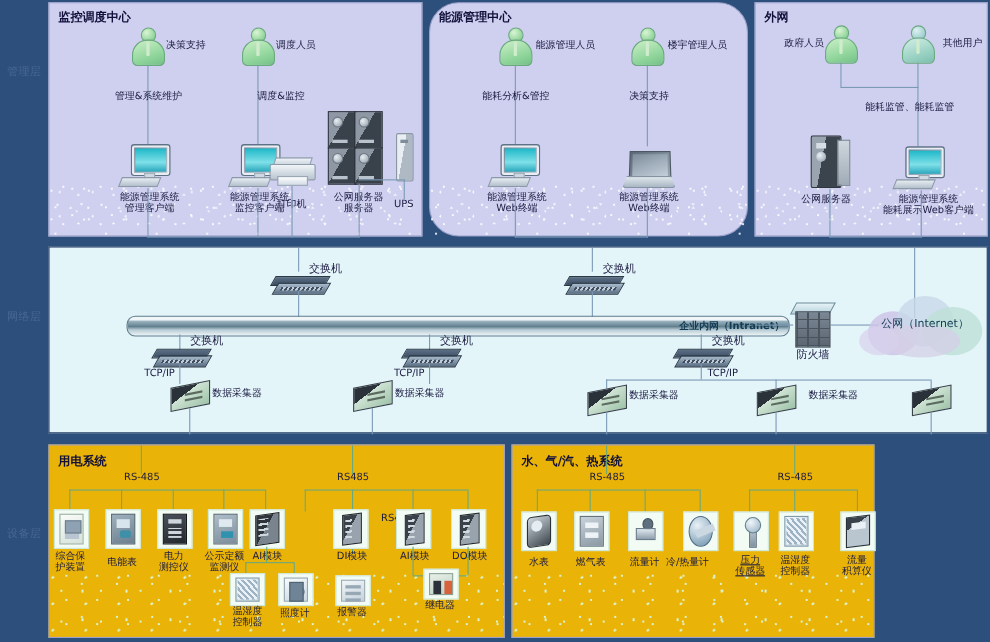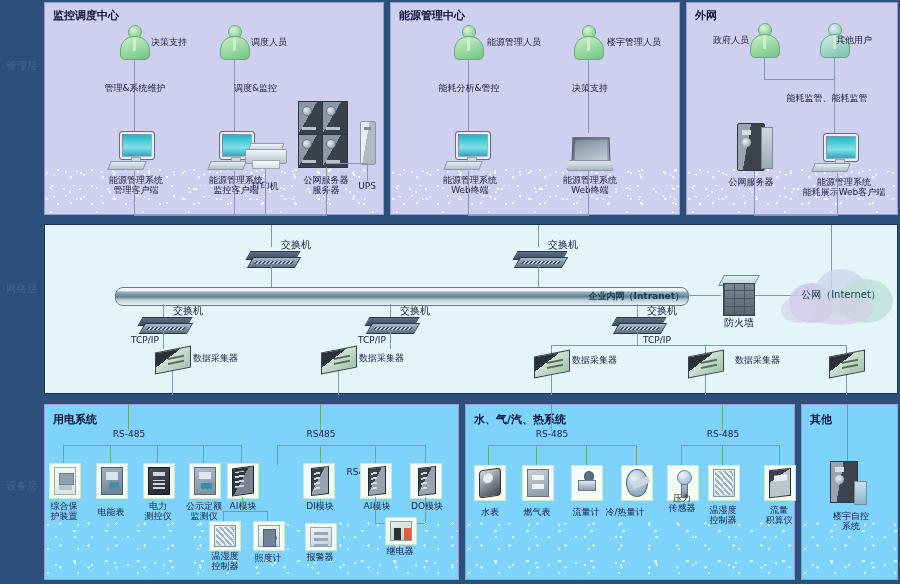--- a/index.html
+++ b/index.html
@@ -16,21 +16,21 @@
   .rail-lbl{
     position:absolute;left:4px;width:36px;text-align:center;
     font-size:10px;line-height:1.1;color:#5c7aa8;opacity:.55;
     letter-spacing:.5px;
   }
 
   
   .layer{position:absolute;border:1px solid #16325c;box-sizing:border-box;}
   .layer-top{background:#cfd0ef;}
   .layer-net{background:#e4f5fa;}
-  .layer-dev{background:#7dd3fc;}
+  .layer-dev{background:#eab308;}
 
   .panel{position:absolute;box-sizing:border-box;border:1px solid #9aa0c9;}
   .panel-title{position:absolute;font-size:11px;font-weight:bold;color:#10103a;}
 
   
   .speckle{
     position:absolute;left:0;right:0;bottom:0;height:46px;
     background:
       radial-gradient(circle at 6% 20%, #fff 0 1px, transparent 1px),
       radial-gradient(circle at 18% 60%, #fff 0 1px, transparent 1px),
@@ -209,20 +209,21 @@
   .cloud .c2{left:34px;top:8px;width:52px;height:46px;background:#c8d8e8;opacity:.8;}
   .cloud .c3{left:58px;top:18px;width:54px;height:44px;background:#bfe0d8;opacity:.85;}
   .cloud .c4{left:22px;top:34px;width:70px;height:30px;background:#d4cfe6;opacity:.75;}
   .cloud .c5{left:0px;top:36px;width:36px;height:26px;background:#d8d2ec;opacity:.7;}
 
   
   .bus{
     position:absolute;height:17px;border-radius:8px;
     background:linear-gradient(180deg,#f0f5f8 0 18%,#9fb5c2 22%,#61808f 52%,#b9cdd6 70%,#eef4f7 100%);
     border:1px solid #5f7e8d;
+    padding-left:29px;
   }
   .bus .bus-lbl{
     position:absolute;right:4px;top:2px;font-size:9px;color:#123a52;font-weight:bold;
   }
 
   
   .collector{position:absolute;width:34px;height:24px;}
   .collector .b{
     position:absolute;left:0;top:2px;width:34px;height:20px;
     background:linear-gradient(150deg,#2b3138 0 36%,#cfe3d4 36%,#9fc3a9 100%);
@@ -391,21 +392,21 @@
       <div class="wire v" style="left:281px;top:164px;height:49px;"></div>
 
       <div class="ups" style="left:315px;top:118px;"></div>
       <div class="lbl" style="left:300px;top:178px;width:44px;">UPS</div>
       <div class="wire v" style="left:322px;top:160px;height:18px;"></div>
       <div class="wire h" style="left:281px;top:160px;width:42px;"></div>
 
       <div class="wire h" style="left:89px;top:212px;width:193px;"></div>
     </div>
 
-    <div class="panel layer-top" style="left:346px;top:0px;width:290px;height:213px;">
+    <div class="panel layer-top" style="left:346px;top:0px;width:290px;height:213px;border-radius:27px;">
       <div class="speckle"></div>
       <div class="panel-title" style="left:8px;top:5px;">能源管理中心</div>
 
       <div class="person" style="left:62px;top:22px;">
         <div class="head"></div>
           <div class="body"></div>
           <div class="tie"></div>
       </div>
       <div class="lbl" style="left:96px;top:34px;width:90px;text-align:left;">能源管理人员</div>
       <div class="wire v" style="left:77px;top:56px;height:74px;"></div>
@@ -453,21 +454,21 @@
           <div class="body"></div>
           <div class="tie"></div>
       </div>
       <div class="lbl" style="left:10px;top:32px;width:52px;text-align:right;">政府人员</div>
 
       <div class="person blue" style="left:132px;top:20px;">
         <div class="head"></div>
           <div class="body"></div>
           <div class="tie"></div>
       </div>
-      <div class="lbl" style="left:149px;top:32px;width:48px;text-align:left;">其他用户</div>
+      <div class="lbl" style="left:164px;top:32px;width:48px;text-align:center;">其他用户</div>
 
       <div class="wire v" style="left:77px;top:54px;height:22px;"></div>
       <div class="wire v" style="left:147px;top:54px;height:22px;"></div>
       <div class="wire h" style="left:77px;top:76px;width:71px;"></div>
       <div class="wire v" style="left:147px;top:76px;height:54px;"></div>
       <div class="lbl" style="left:76px;top:90px;width:128px;">能耗监管、能耗监管</div>
 
       <div class="tower" style="left:50px;top:120px;">
         <div class="case">
             <i></i>
@@ -725,46 +726,31 @@
       <div class="wire v green" style="left:256px;top:0px;height:26px;"></div>
       <div class="lbl" style="left:235px;top:24px;width:44px;font-size:9px;">RS-485</div>
       <div class="wire h green" style="left:215px;top:40px;width:98px;"></div>
       <div class="wire v green" style="left:215px;top:40px;height:22px;"></div>
       <div class="wire v green" style="left:256px;top:40px;height:22px;"></div>
       <div class="wire v green" style="left:313px;top:40px;height:22px;"></div>
 
       <div class="dev d-press" style="left:201px;top:60px;">
           <div class="inner"></div>
         </div>
-      <div class="lbl" style="left:191px;top:88px;width:50px;">压力
+      <div class="lbl" style="left:191px;top:100px;width:50px;text-decoration:underline;">压力
 传感器</div>
 
       <div class="dev d-temp" style="left:242px;top:60px;">
           <div class="inner"></div>
         </div>
       <div class="lbl" style="left:232px;top:100px;width:50px;">温湿度
 控制器</div>
 
       <div class="dev d-flowtot" style="left:298px;top:60px;">
           <div class="inner"></div>
         </div>
       <div class="lbl" style="left:288px;top:100px;width:50px;">流量
 积算仪</div>
     </div>
 
-    <div class="panel layer-dev" style="left:757px;top:4px;width:97px;height:176px;">
-      <div class="speckle-green"></div>
-      <div class="panel-title" style="left:8px;top:7px;">其他</div>
-
-      <div class="wire v green" style="left:45px;top:0px;height:58px;"></div>
-      <div class="d-bas" style="left:28px;top:56px;">
-        <div class="case">
-            <i></i>
-            <b></b>
-          </div>
-          <div class="side"></div>
-      </div>
-      <div class="lbl" style="left:18px;top:106px;width:62px;">楼宇自控
-系统</div>
-    </div>
   </div>
 
 </div>
 
 </body></html>

